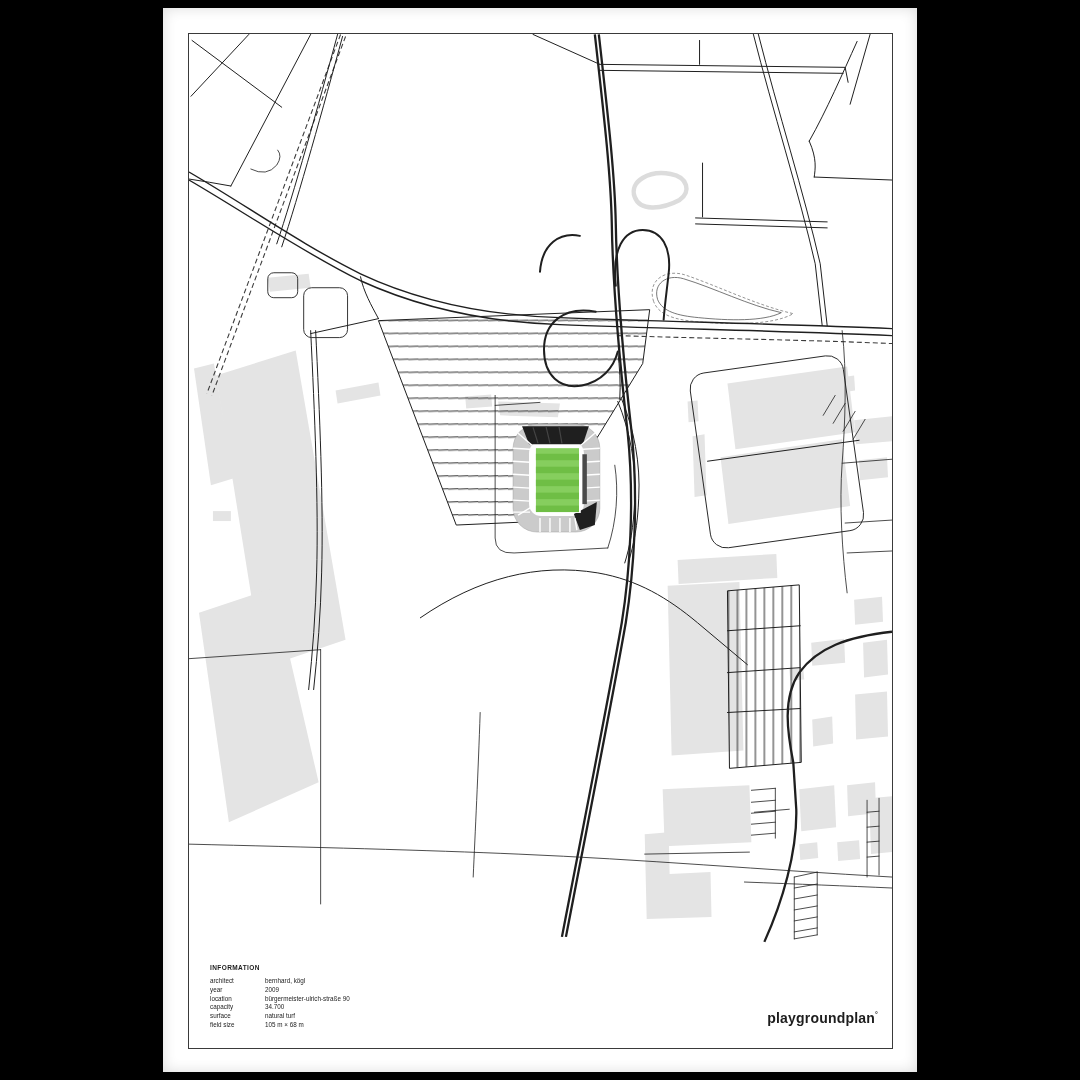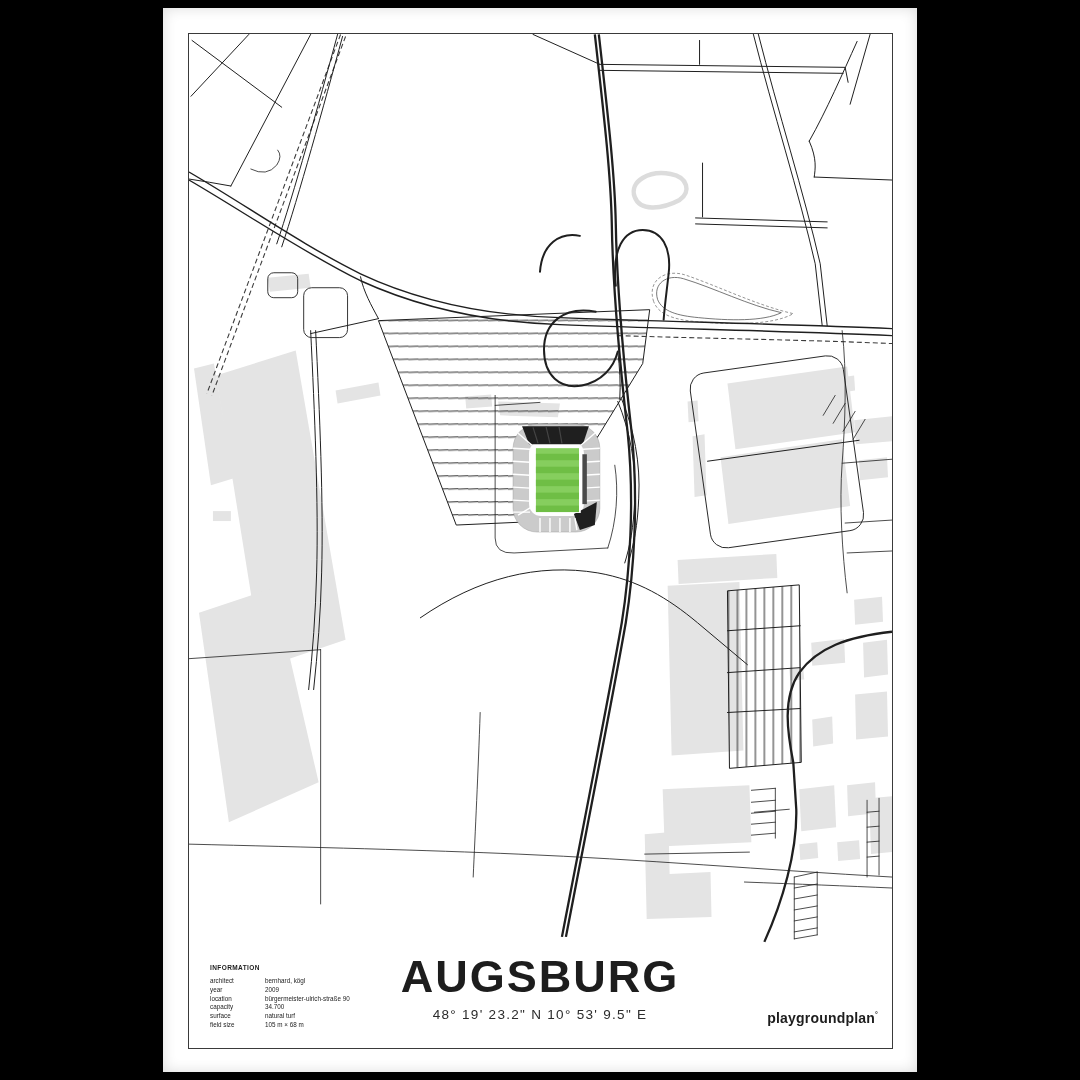--- a/index.html
+++ b/index.html
@@ -224,21 +224,17 @@
     <div class="info-row">
       <span class="info-label">surface</span>
       <span class="info-value">natural turf</span>
     </div>
     <div class="info-row">
       <span class="info-label">field size</span>
       <span class="info-value">105 m × 68 m</span>
     </div>
   </div>
 
-  <div class="title-block">
-    <div class="title">AUGSBURG</div>
-    <div class="coords">48° 19' 23.2" N  10° 53' 9.5" E</div>
-  </div>
 
   <div class="brand">
     <span>playgroundplan</span><sup>°</sup>
   </div>
 </div>
 
 </body></html>

